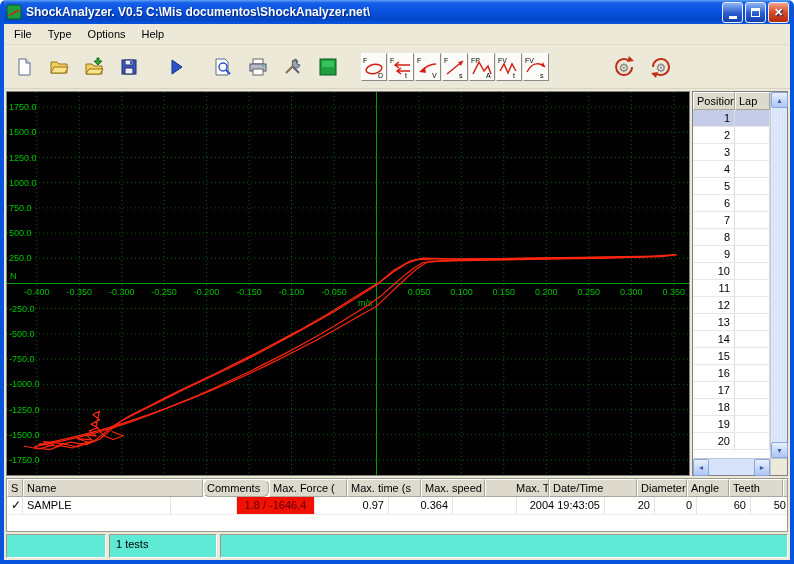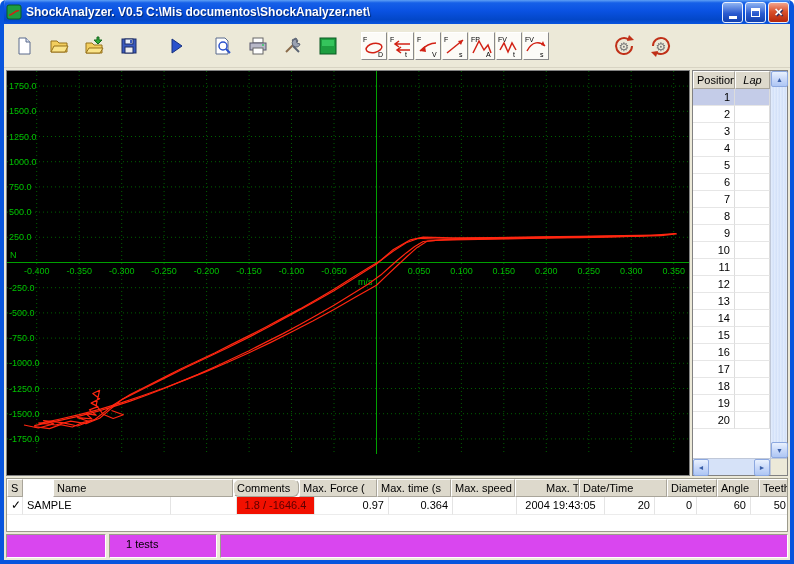--- a/index.html
+++ b/index.html
@@ -56,21 +56,21 @@
   .g-h{display:flex;height:18px}
   .g-hcell{background:#DDD9CC;border-top:1px solid #fff;border-left:1px solid #fff;border-right:1px solid #A9A59A;border-bottom:1px solid #A9A59A;
     padding:2px 3px;white-space:nowrap;overflow:hidden;flex:0 0 auto}
   .g-r{display:flex;height:18px;line-height:17px}
   .g-cell{border-right:1px solid #E4E4E4;border-bottom:1px solid #ECECEC;padding:0 4px;white-space:nowrap;overflow:hidden;flex:0 0 auto}
   .g-cell.force{background:#F21000;color:#5C0000}
   .check{font-size:12px;line-height:16px}
   .g-fill{height:18px;background:#fff}
   
   .statusbar{height:24px;flex:0 0 24px;margin:2px;display:flex;gap:3px}
-  .panel{border:1px solid;border-color:#9C9A8C #FFFFFF #FFFFFF #9C9A8C;background:#d946ef;padding:3px 16px;white-space:nowrap;overflow:hidden}
+  .panel{border:1px solid;border-color:#9C9A8C #FFFFFF #FFFFFF #9C9A8C;background:#5eead4;padding:3px 6px;white-space:nowrap;overflow:hidden}
   .p1{width:100px}
   .p2{width:108px}
   .p3{flex:1}
 </style>
 </head>
 <body>
 
 <div class="window">
 
   <div class="titlebar">
@@ -85,20 +85,26 @@
       <span class="wbtn min">
           <span class="glyph-min"></span>
         </span>
       <span class="wbtn max">
           <span class="glyph-max"></span>
         </span>
       <span class="wbtn close">✕</span>
     </span>
   </div>
 
+  <div class="menubar">
+      <div class="menu-item">File</div>
+      <div class="menu-item">Type</div>
+      <div class="menu-item">Options</div>
+      <div class="menu-item">Help</div>
+    </div>
 
   <div class="toolbar">
       <div class="tb-btn">
         <span style="display:flex">
           <svg width="20" height="20" viewBox="0 0 20 20">
             <path d="M5 2h7l4 4v12H5z" fill="#FFFFFF" stroke="#5A6B8C"></path>
             <path d="M12 2v4h4" fill="#D8E0F0" stroke="#5A6B8C"></path>
           </svg>
         </span>
       </div>
@@ -328,21 +334,21 @@
           <polyline fill="none" stroke="#FF2610" stroke-width="1.2" stroke-linejoin="round" points="27.2,355.6 42.5,357.6 53.5,353.6 65.4,356.0 76.4,351.3 87.5,348.7 106.2,334.1 123.2,323.5 140.1,315.0 157.1,306.4 174.1,297.8 191.1,289.8 208.1,281.7 225.1,273.1 242.1,264.6 259.0,256.0 276.0,246.9 293.0,237.9 310.0,228.3 327.0,218.2 344.0,207.6 361.0,197.0 373.7,189.5 386.4,179.9 399.2,171.8 411.9,167.3 428.9,168.0 454.4,167.5 479.9,167.1 505.3,166.8 530.8,166.4 556.3,166.0 581.8,165.6 607.3,165.2 632.7,164.7 654.0,164.1 669.3,162.9 654.0,164.7 624.2,165.5 598.8,166.1 573.3,166.6 547.8,167.0 522.3,167.4 496.8,167.9 471.4,168.4 445.9,168.9 428.9,169.5 416.2,170.5 407.7,175.4 399.2,181.9 390.7,189.0 382.2,196.5 373.7,204.1 361.0,213.2 344.0,223.8 327.0,234.3 310.0,243.9 293.0,253.5 276.0,262.6 259.0,271.1 242.1,279.7 225.1,287.8 208.1,295.8 191.1,303.4 174.1,310.4 157.1,317.5 140.1,324.0 123.2,330.1 106.2,335.6 89.2,340.7 72.2,345.2 55.2,348.9 38.2,352.3 27.2,354.6"></polyline>
           <polyline fill="none" stroke="#FF2610" stroke-width="1.2" stroke-linejoin="round" points="31.4,351.8 48.4,354.0 63.7,350.2 79.0,352.6 92.6,347.2 114.7,328.6 135.9,318.0 157.1,307.4 178.4,296.8 199.6,286.7 220.8,276.7 242.1,266.1 263.3,255.0 284.5,243.4 305.8,231.8 327.0,219.7 348.2,206.6 369.5,193.0 386.4,178.4 403.4,168.8 416.2,166.1 445.9,166.9 488.4,166.5 530.8,165.9 573.3,165.3 615.8,164.7 649.7,164.1 668.4,162.5 632.7,165.1 590.3,165.9 547.8,166.6 505.3,167.3 462.9,168.1 437.4,168.7 420.4,170.1 410.2,176.4 400.0,185.5 389.8,195.0 379.6,204.6 369.5,214.2 348.2,226.3 327.0,238.4 305.8,250.0 284.5,261.0 263.3,271.6 242.1,281.7 220.8,291.3 199.6,300.4 178.4,308.9 157.1,317.0 135.9,324.5 114.7,331.6 93.4,338.1 72.2,343.7 51.0,348.5 31.4,352.6"></polyline>
           <polyline fill="none" stroke="#FF2610" stroke-width="1.2" stroke-linejoin="round" points="17.0,354.0 31.4,357.0 46.7,352.8 36.5,349.7 55.2,351.6 70.5,355.0 82.4,350.5 70.5,346.7 84.9,347.9 79.0,342.7 89.2,344.2 82.4,338.9 90.9,335.6 84.1,332.1 92.6,327.8 85.8,322.5 92.6,319.3 89.2,334.1 96.0,343.2 106.2,347.5 116.4,343.7 104.5,339.5"></polyline>
         </svg>
       </div>
     <div class="rightpanel">
       <div class="rp-content">
         <div class="rp-table" id="rpTable">
             <div class="rp-h">
               <div class="rp-hcell pos" style="text-align: left;">Position</div>
-              <div class="rp-hcell lap" style="text-align: center; font-style: italic;">Lap</div>
+              <div class="rp-hcell lap" style="text-align: left;">Lap</div>
             </div>
             <div class="rp-r sel">
               <div class="rp-cell pos">1</div>
               <div class="rp-cell lap"></div>
             </div>
             <div class="rp-r">
               <div class="rp-cell pos">2</div>
               <div class="rp-cell lap"></div>
             </div>
             <div class="rp-r">
@@ -429,41 +435,41 @@
         <div class="htrack"></div>
         <div class="sarrow">►</div>
         <div class="scorner"></div>
       </div>
     </div>
   </div>
 
   <div class="grid" id="grid">
       <div class="g-h">
         <div class="g-hcell" style="width: 16px;">S</div>
-        <div class="g-hcell" style="width: 180px; margin-left: 30px;">Name</div>
+        <div class="g-hcell" style="width: 180px;">Name</div>
         <div class="g-hcell" style="width: 66px; border-radius: 6px;">Comments</div>
         <div class="g-hcell" style="width: 78px;">Max. Force (</div>
         <div class="g-hcell" style="width: 74px;">Max. time (s</div>
         <div class="g-hcell" style="width: 64px;">Max. speed</div>
         <div class="g-hcell" style="width: 64px; padding-left: 30px;">Max. Temp.</div>
         <div class="g-hcell" style="width: 88px;">Date/Time</div>
         <div class="g-hcell" style="width: 50px;">Diameter</div>
         <div class="g-hcell" style="width: 42px;">Angle</div>
         <div class="g-hcell" style="width: 54px;">Teeth</div>
         <div class="g-hcell" style="width: 40px;">Lever</div>
       </div>
       <div class="g-r">
         <div class="g-cell" style="width: 16px; text-align: center;"><span class="check">✓</span></div>
         <div class="g-cell" style="width: 148px; text-align: left;">SAMPLE</div>
         <div class="g-cell" style="width: 66px; text-align: left;"></div>
         <div class="g-cell force" style="width: 78px; text-align: center;">1.8 / -1646.4</div>
         <div class="g-cell" style="width: 74px; text-align: right;">0.97</div>
         <div class="g-cell" style="width: 64px; text-align: right;">0.364</div>
         <div class="g-cell" style="width: 64px; text-align: right;"></div>
-        <div class="g-cell" style="width: 88px; text-align: center;">2004 19:43:05</div>
+        <div class="g-cell" style="width: 88px; text-align: right;">2004 19:43:05</div>
         <div class="g-cell" style="width: 50px; text-align: right;">20</div>
         <div class="g-cell" style="width: 42px; text-align: right;">0</div>
         <div class="g-cell" style="width: 54px; text-align: right;">60</div>
         <div class="g-cell" style="width: 40px; text-align: right;">50</div>
       </div>
       <div class="g-fill"></div>
     </div>
 
   <div class="statusbar">
     <div class="panel p1"></div>

